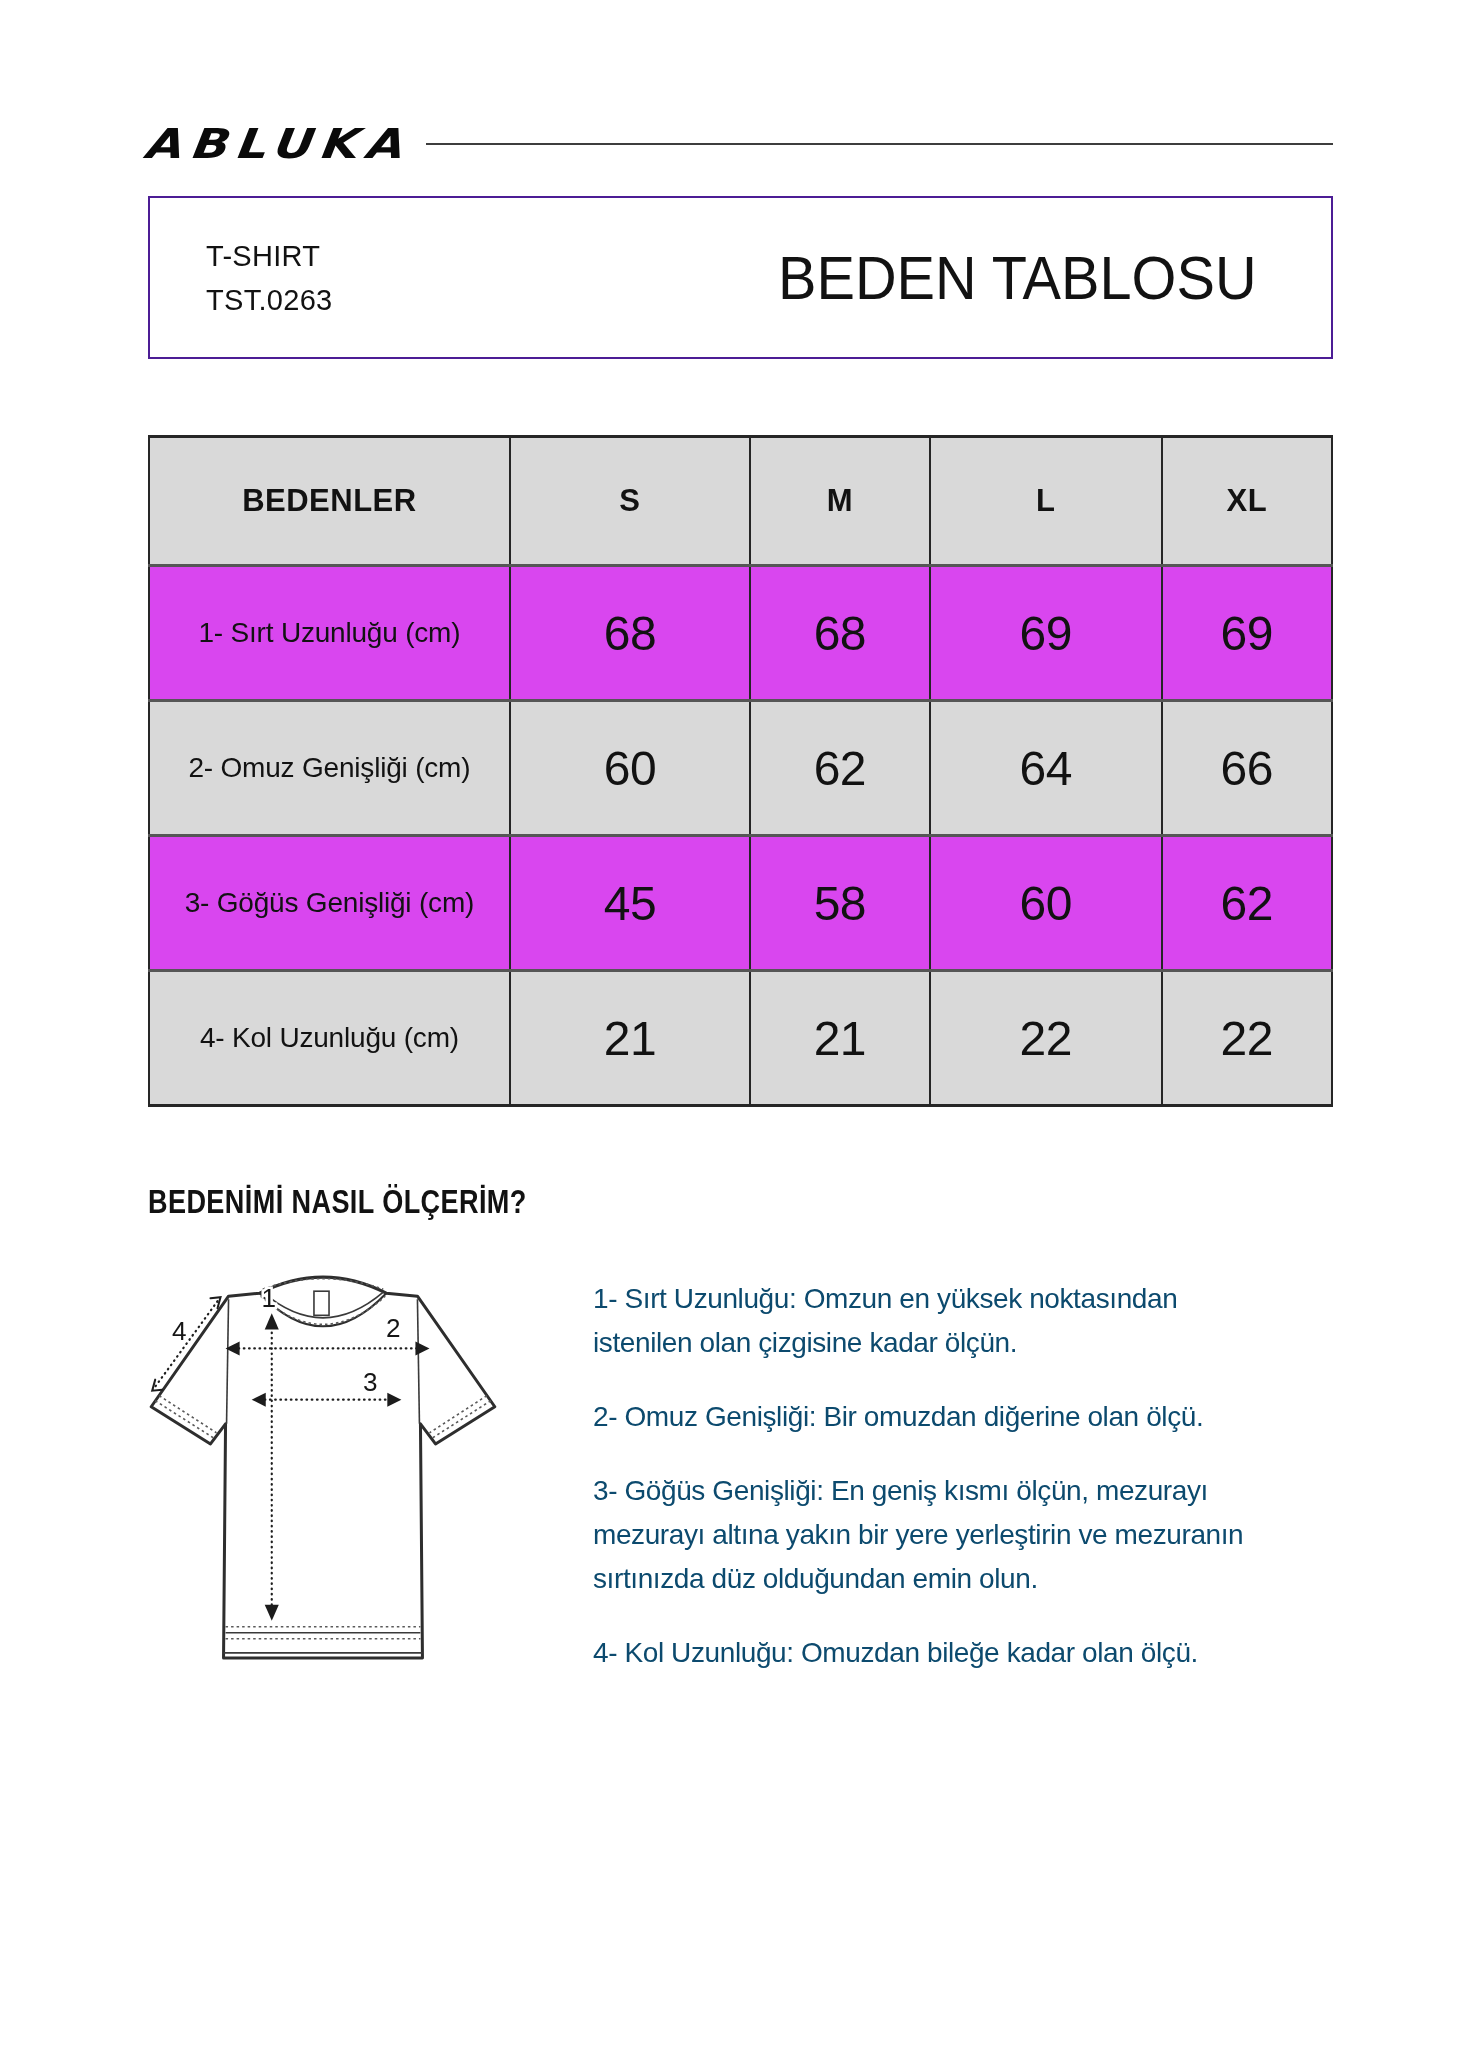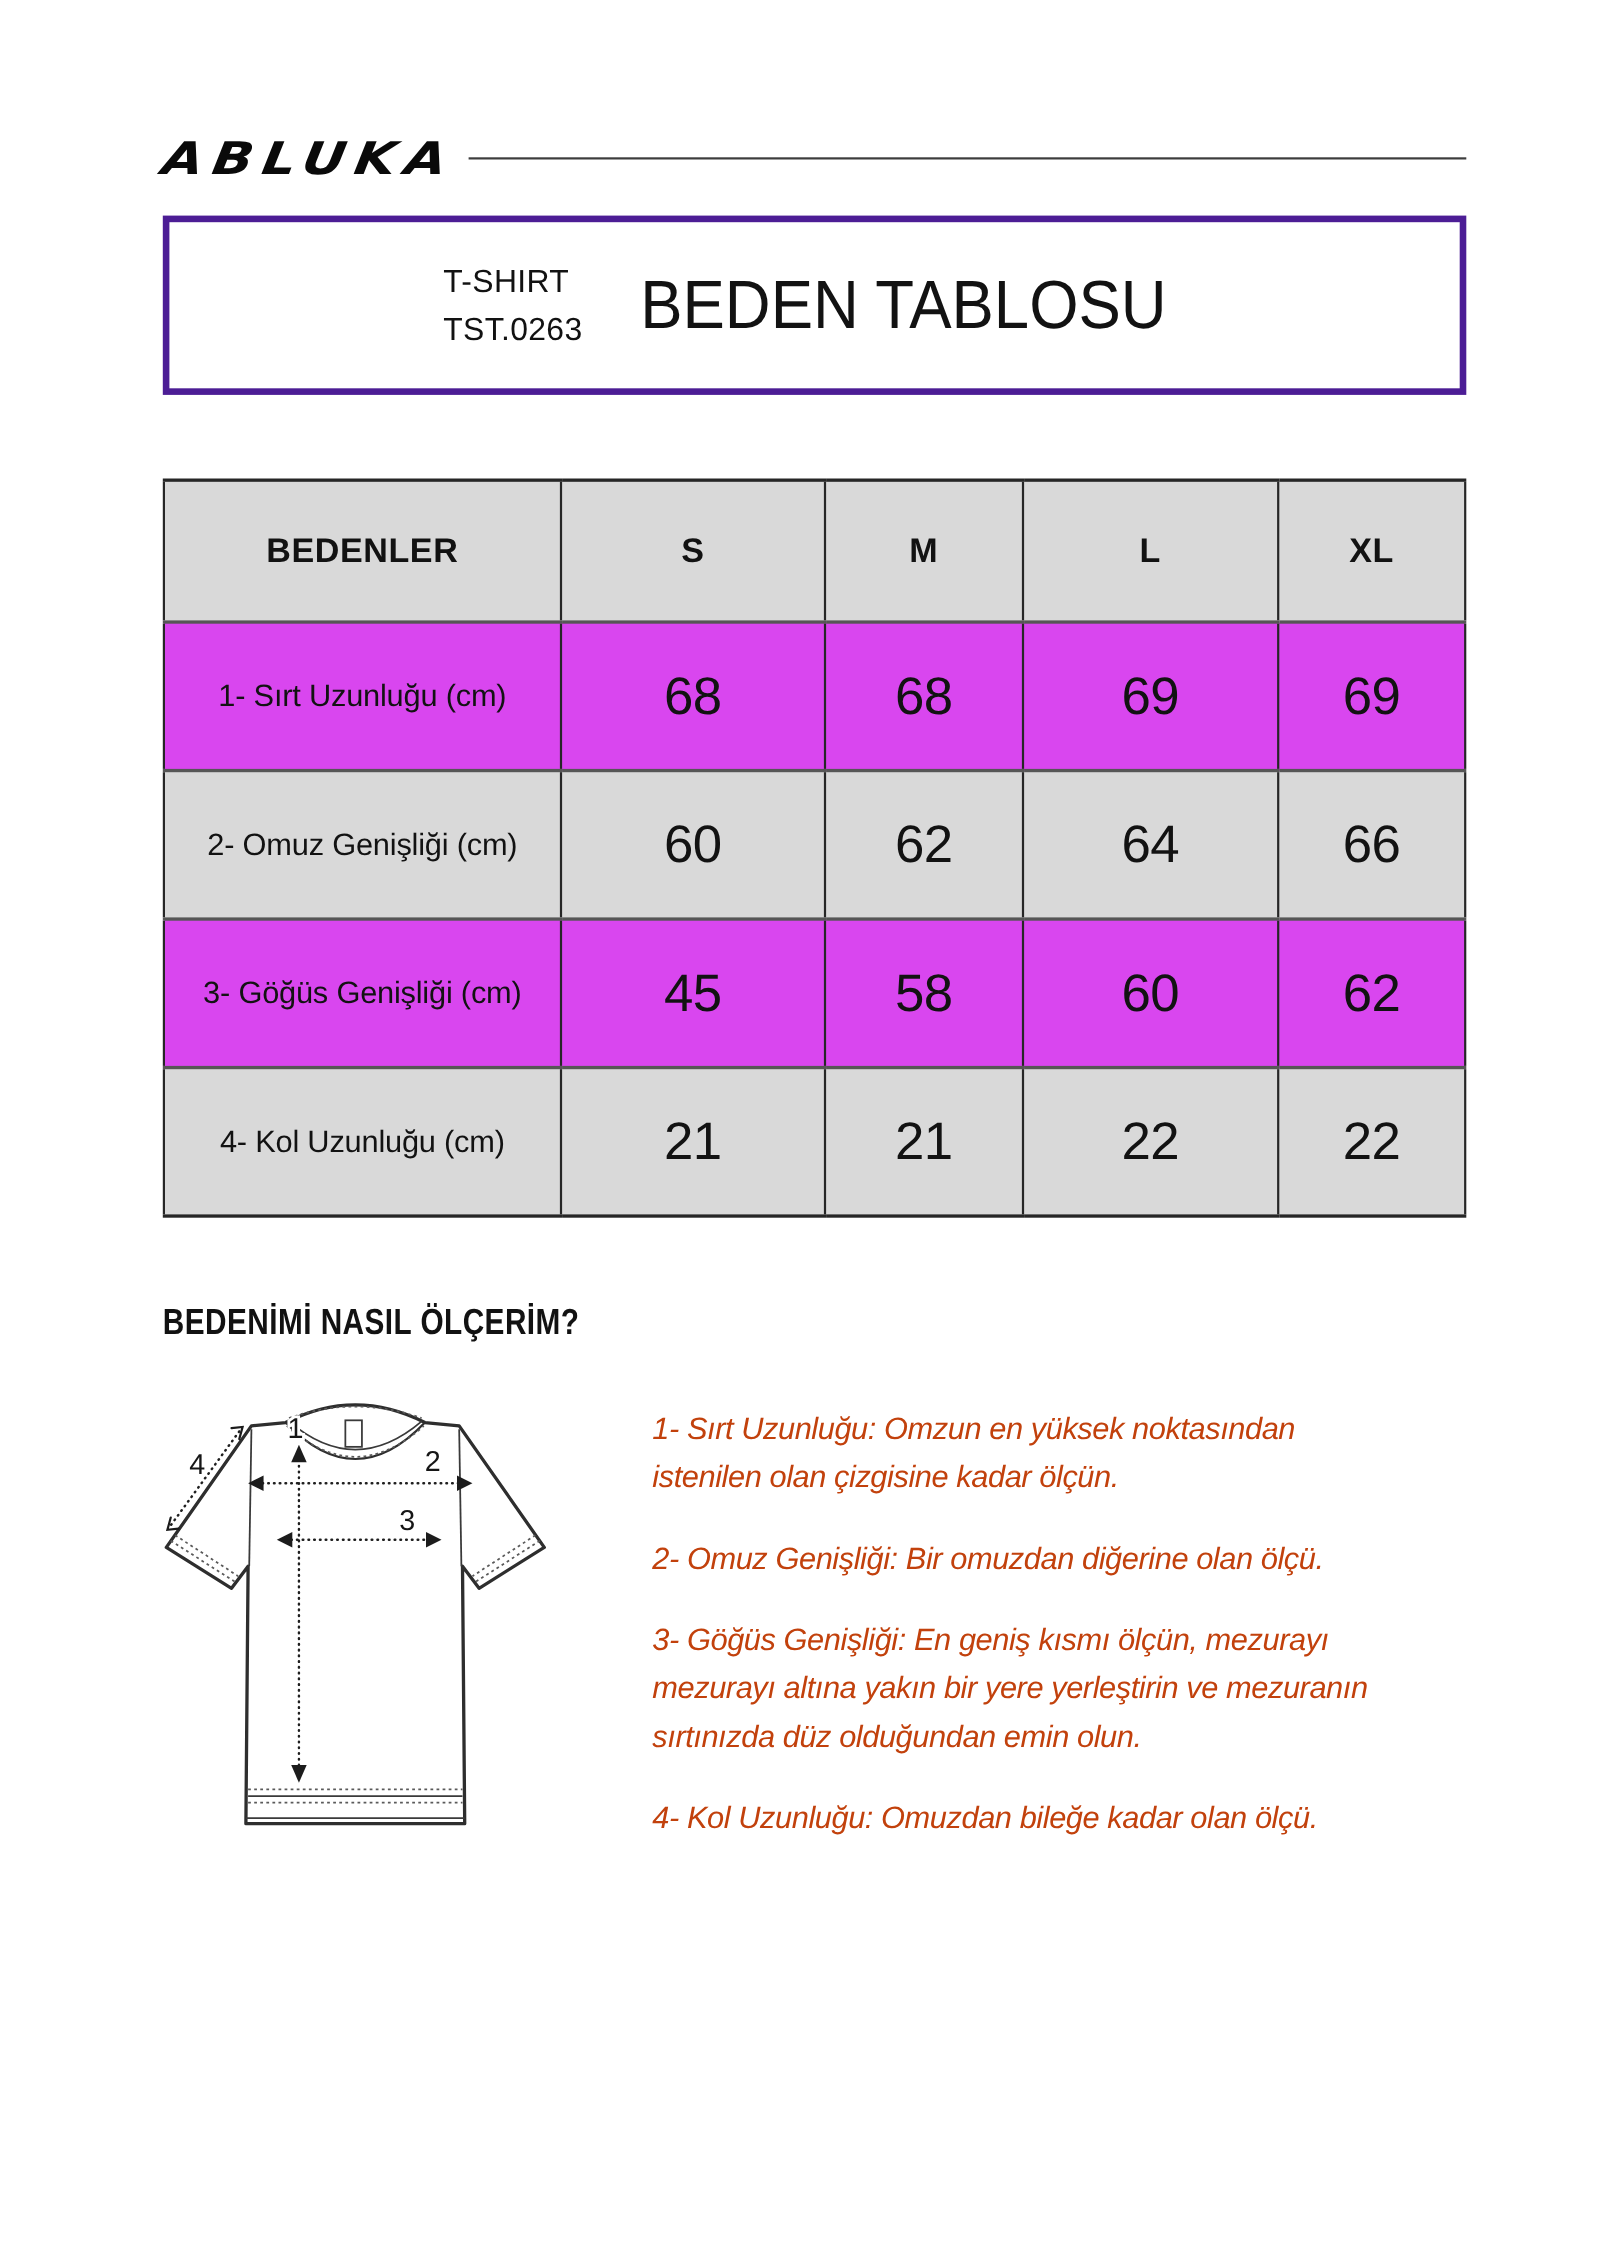--- a/index.html
+++ b/index.html
@@ -23,22 +23,22 @@
     font-weight:bold;font-style:italic;
     font-size:41px;letter-spacing:7px;white-space:nowrap;
     transform:scaleX(1.18) skewX(-8deg);transform-origin:left center;
     color:#0a0a0a;
   }
   .brand-rule{flex:1;height:2px;background:#3d3d3d;margin-left:52px;}
 
   
   .title-box{
     margin-top:26px;height:163px;box-sizing:border-box;
-    border:6px solid #4c1d95;
-    display:flex;align-items:center;justify-content:center;
+    border:2px solid #4c1d95;
+    display:flex;align-items:center;justify-content:space-between;
     padding:0 58px 0 56px;
   }
   .product-meta{font-size:29px;line-height:44px;letter-spacing:.3px;}
   .doc-title{margin:16px;font-weight:normal;font-size:62px;line-height:62px;white-space:nowrap;}
   .doc-title .cond{display:inline-block;transform:scaleX(.93);transform-origin:right center;}
 
   
   .size-table{width:100%;border-collapse:collapse;table-layout:fixed;margin-top:76px;}
   .size-table col.c0{width:30.5%}
   .size-table col.c1{width:20.3%}
@@ -62,21 +62,21 @@
   .size-table tbody tr:last-child td{border-bottom-color:var(--border-dark);}
   .size-table td.rlabel{font-size:28px;letter-spacing:-.2px;}
   .size-table td.val{font-size:48px;letter-spacing:-.5px;}
 
   
   .howto-heading{margin:72px 0 0 0;font-size:33px;line-height:45px;font-weight:bold;white-space:nowrap;}
   .howto-heading .cond{display:inline-block;transform:scaleX(.82);transform-origin:left center;letter-spacing:.5px;}
 
   .howto{display:flex;margin-top:23px;align-items:flex-start;}
   .diagram{flex:none;width:402px;height:432px;margin-left:-26px;}
-  .instructions{margin-left:69px;padding-top:30px;font-size:28px;line-height:44px;letter-spacing:-.4px;color:#c2410c;font-style:italic;}
+  .instructions{margin-left:69px;padding-top:30px;font-size:28px;line-height:44px;letter-spacing:-.4px;color:#0c4a6e;}
   .para{margin:0;}
   .para + .para{margin-top:30px;}
   .iline{display:block;white-space:nowrap;}
 
   
   .outline{fill:#fff;stroke:#2e2e2e;stroke-width:3;stroke-linejoin:round;}
   .thin{fill:none;stroke:#2e2e2e;stroke-width:2;}
   .thin15{fill:none;stroke:#3a3a3a;stroke-width:1.6;}
   .stitch{fill:none;stroke:#5a5a5a;stroke-width:1.6;stroke-dasharray:2.5 3;}
   .dots{fill:none;stroke:#1f1f1f;stroke-width:2.2;stroke-dasharray:.6 4.6;stroke-linecap:round;}

